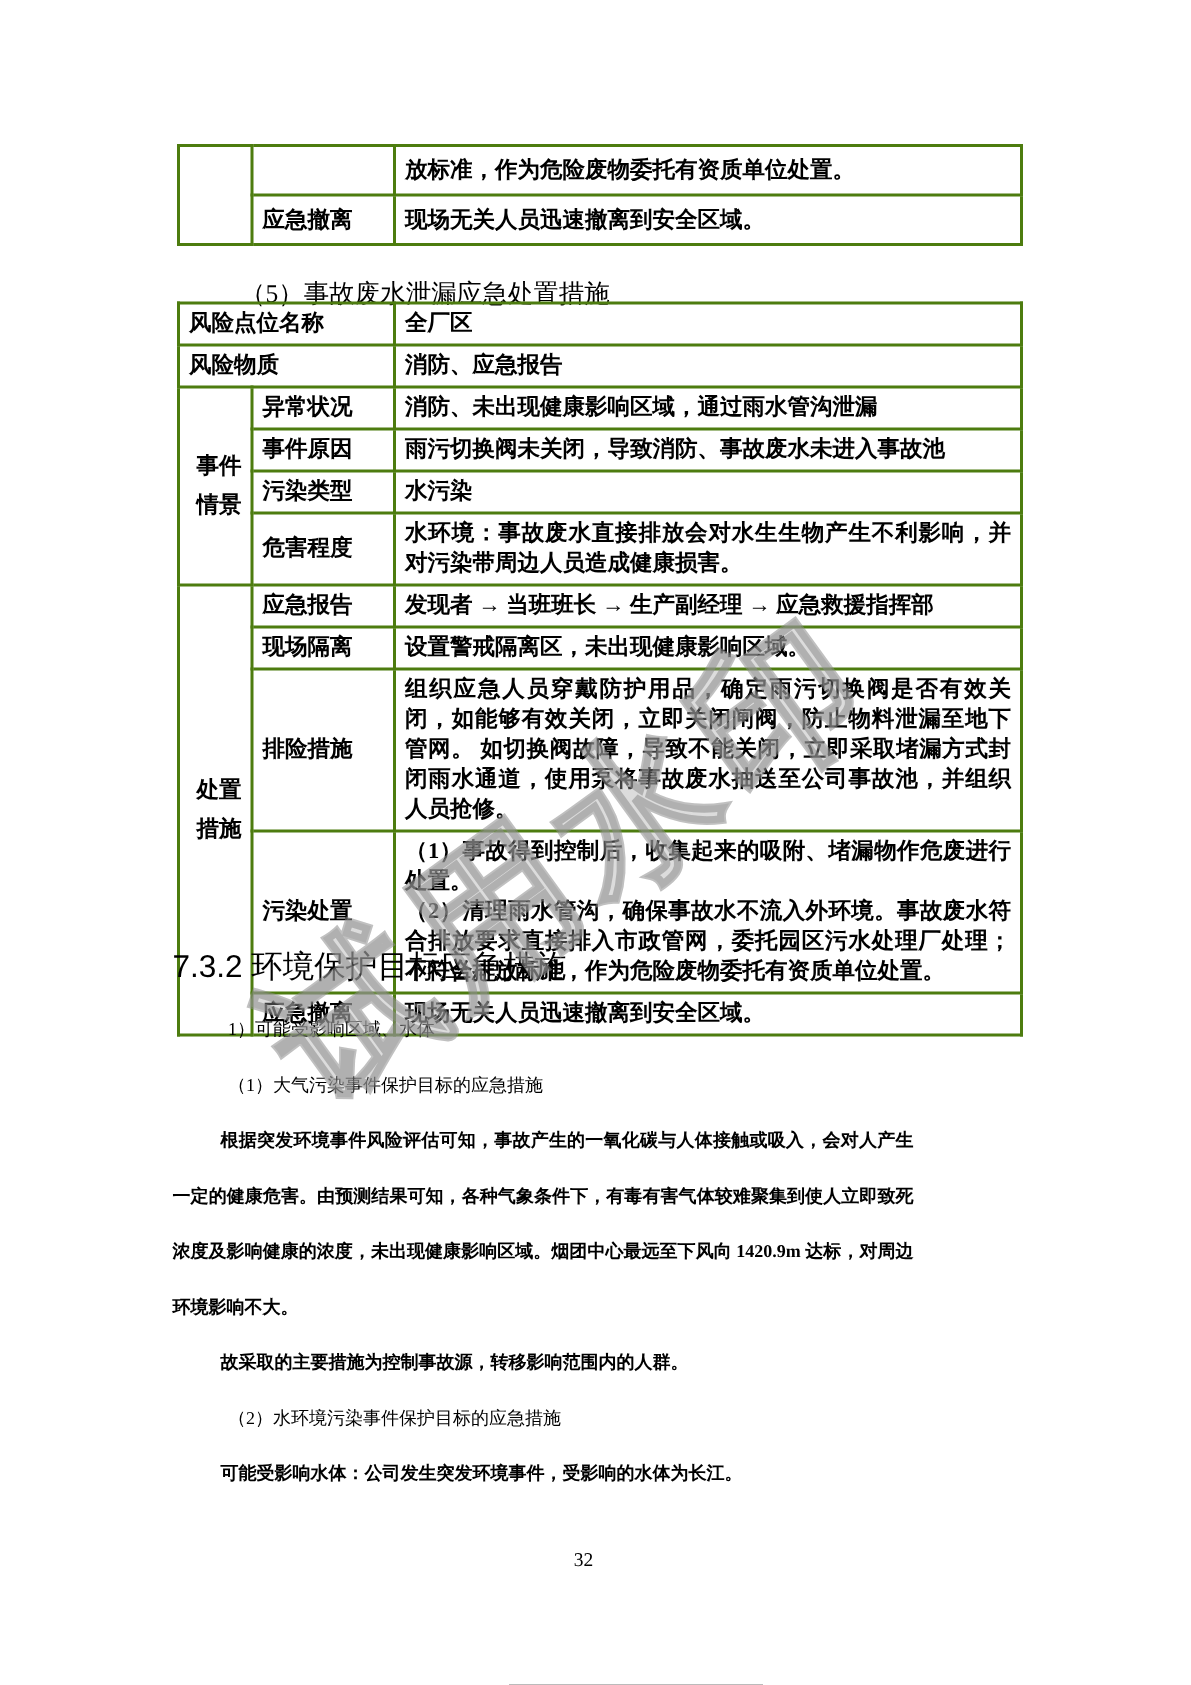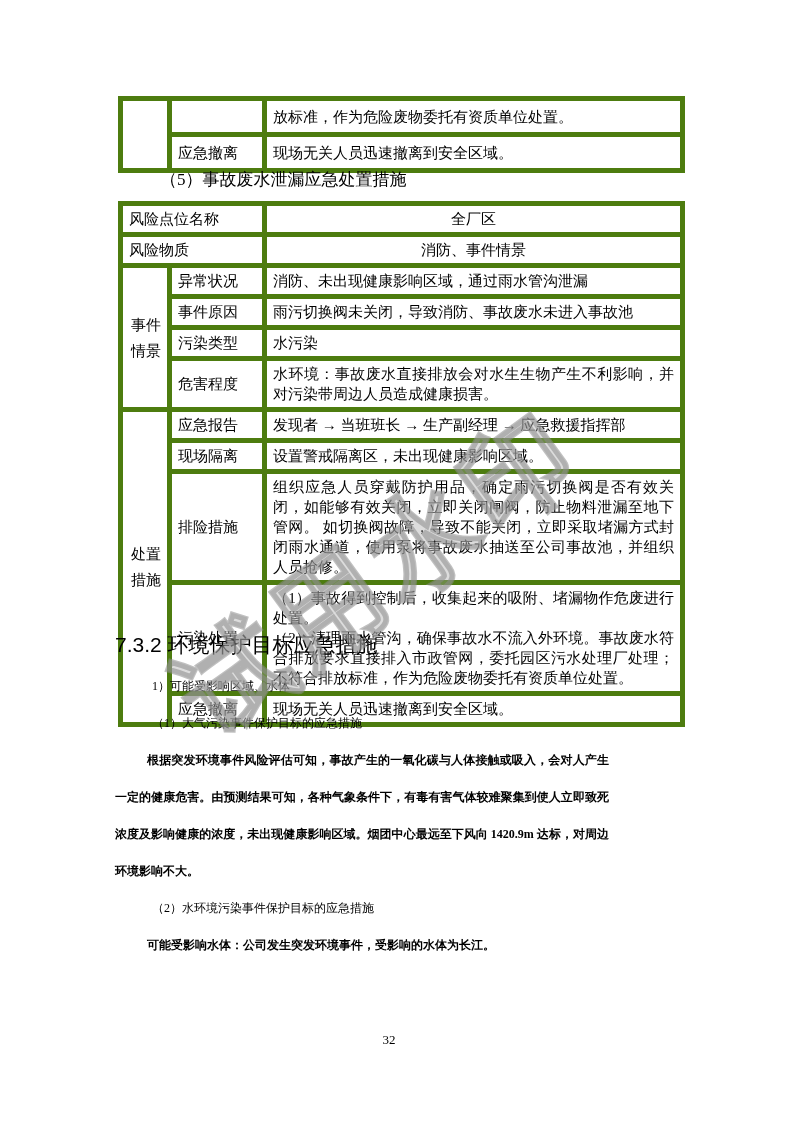--- a/index.html
+++ b/index.html
@@ -8,38 +8,38 @@
     background:#ffffff; overflow:hidden;
     font-family:"Liberation Serif","DejaVu Serif",serif;
     color:#000;
   }
   
   table.doc-table {
     border-collapse:collapse; table-layout:fixed;
     font-size:15px; line-height:20px;
   }
   table.doc-table td {
-    border:5px solid #4d7c0f; vertical-align:middle;
-    padding:3px 6px; overflow:hidden;
+    border:2px solid #4d7c0f; vertical-align:middle;
+    padding:3px 6px; overflow:hidden;font-weight:bold;
   }
   td.lbl { text-align:left; padding:3px 2px; }
-  td.ctr { text-align:center; }
+  td.ctr { text-align:left; }
   td.cnt { text-align:justify; }
   td.group-hd {
     text-align:right; word-break:break-all;
     line-height:26px; padding:3px 9px;
   }
   #top-table { position:absolute; left:118px; top:96px; width:562px; }
   #top-table td { height:25px; }
   #risk-table { position:absolute; left:118px; top:201px; width:562px;padding-left:16px; }
   tr.h27 td { height:20px; }
   tr.h40 td { height:34px; }
   
   .h5-heading {
-    position:absolute; left:115px; top:166px; width:565px;
+    position:absolute; left:115px; top:182px; width:565px;
     font-size:17px; line-height:28px;
     padding-left:45px;
   }
   .sec-heading {
     position:absolute; left:115px; top:632px; width:565px;
     font-family:"Liberation Sans","DejaVu Sans",sans-serif;
     font-weight:normal; font-size:21px; line-height:26px;
   }
   .body-col {
     position:absolute; left:115px; top:668px; width:494px;
@@ -97,21 +97,21 @@
         <col style="width:95px">
         <col style="width:418px">
       </colgroup>
     <tbody>
         <tr class="h27">
       <td class="lbl" colspan="2">风险点位名称</td>
       <td class="ctr">全厂区</td>
     </tr>
     <tr class="h27">
       <td class="lbl" colspan="2">风险物质</td>
-      <td class="ctr">消防、事件情景</td>
+      <td class="ctr">消防、应急报告</td>
     </tr>
 
     <tr class="h27">
       <td class="group-hd" rowspan="4">事件情景</td>
       <td class="lbl">异常状况</td>
       <td class="cnt">消防、未出现健康影响区域，通过雨水管沟泄漏</td>
     </tr>
     <tr class="h27">
       <td class="lbl">事件原因</td>
       <td class="cnt">雨污切换阀未关闭，导致消防、事故废水未进入事故池</td>
@@ -151,20 +151,21 @@
     </tr>
   </tbody>
     </table>
 
   <div class="sec-heading">7.3.2 环境保护目标应急措施</div>
 
   <div class="body-col">
     <p class="sub-item one-line">1）可能受影响区域、水体</p>
     <p class="sub-item one-line">（1）大气污染事件保护目标的应急措施</p>
     <p class="para">根据突发环境事件风险评估可知，事故产生的一氧化碳与人体接触或吸入，会对人产生一定的健康危害。由预测结果可知，各种气象条件下，有毒有害气体较难聚集到使人立即致死浓度及影响健康的浓度，未出现健康影响区域。烟团中心最远至下风向 1420.9m 达标，对周边环境影响不大。</p>
+    <p class="para one-line">故采取的主要措施为控制事故源，转移影响范围内的人群。</p>
     <p class="sub-item one-line">（2）水环境污染事件保护目标的应急措施</p>
     <p class="para one-line">可能受影响水体：公司发生突发环境事件，受影响的水体为长江。</p>
   </div>
 
   <div class="watermark">试用水印</div>
 
   <div class="page-number">32</div>
 </div>
 
 </body></html>

